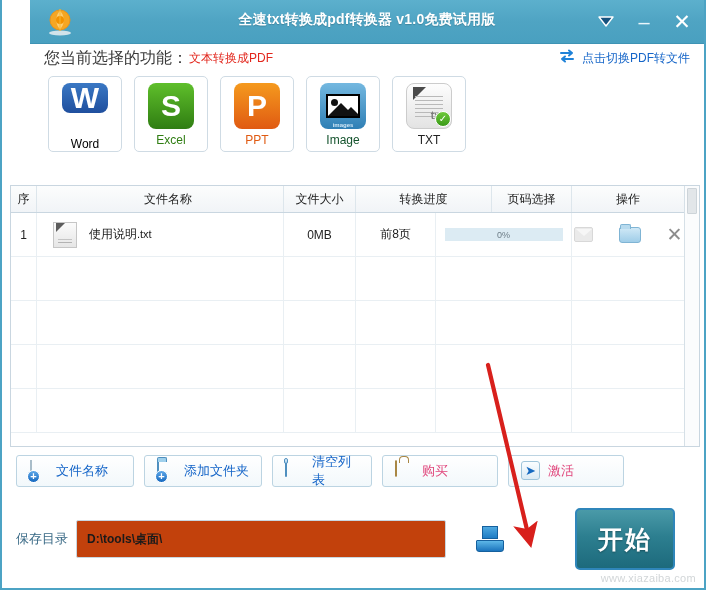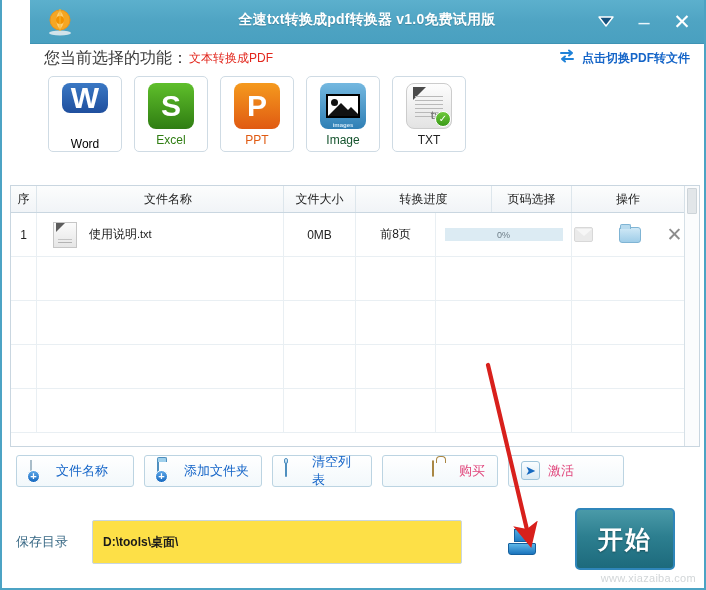--- a/index.html
+++ b/index.html
@@ -67,21 +67,20 @@
     display: flex; align-items: center;
     background: #ffffff;
   }
   .func-label { font-size: 16px; color: #3a3a3a; }
   .func-value { font-size: 12px; color: #e2261c; margin-left: 1px; }
   .switch-link {
     position: absolute; right: 14px; top: 0;
     height: 28px;
     display: flex; align-items: center; gap: 6px;
     cursor: pointer;
-    font-weight: bold;
   }
   .switch-text { font-size: 12px; color: #1565c8; }
 
   
   .formats {
     display: flex; gap: 12px;
     padding: 4px 0 0 18px;
   }
   .fmt {
     width: 74px; height: 76px;
@@ -274,21 +273,21 @@
     display: flex; align-items: center;
     padding: 0 12px; gap: 7px;
     cursor: pointer;
     font-size: 13px;
   }
   .tb-label { color: #1565c8; }
   .tb-label.warm { color: #e0457b; }
   .w-addfile { width: 118px; }
   .w-addfolder { width: 118px; }
   .w-clear { width: 100px; }
-  .w-buy { width: 116px; justify-content: flex-end; }
+  .w-buy { width: 116px; }
   .w-activate { width: 116px; }
 
   .ti { width: 20px; height: 20px; position: relative; flex: none; }
   .ti-doc {
     width: 16px; height: 19px;
     background: linear-gradient(180deg,#ffffff,#eef2f5);
     border: 1px solid #a9bdc9;
     margin-left: 1px;
   }
   .ti-folder {
@@ -343,28 +342,28 @@
     background: linear-gradient(180deg,#fafdff,#dbeaf4);
     border: 1px solid #9ec4da;
     display: flex; align-items: center; justify-content: center;
     color: #1669c0; font-size: 13px; line-height: 1;
   }
 
   
   .saverow {
     position: absolute;
     left: 14px; top: 520px;
-    display: flex; align-items: center; gap: 24px;
+    display: flex; align-items: center; gap: 8px;
   }
   .save-label { font-size: 13px; color: #3a6a86; }
   .save-input {
-    width: 370px; height: 44px;
+    width: 370px; height: 38px;
     border: 1px solid #c9d6e0;
     border-radius: 2px;
-    background: #fde047;
+    background: #c2410c;
     display: flex; align-items: center;
     padding: 0 10px;
     font-size: 12px; color: #1a1a1a;
     font-weight: bold;
     cursor: text;
   }
   .browse-ico {
     width: 28px; height: 26px;
     position: relative; cursor: pointer;
     margin-left: 22px;

